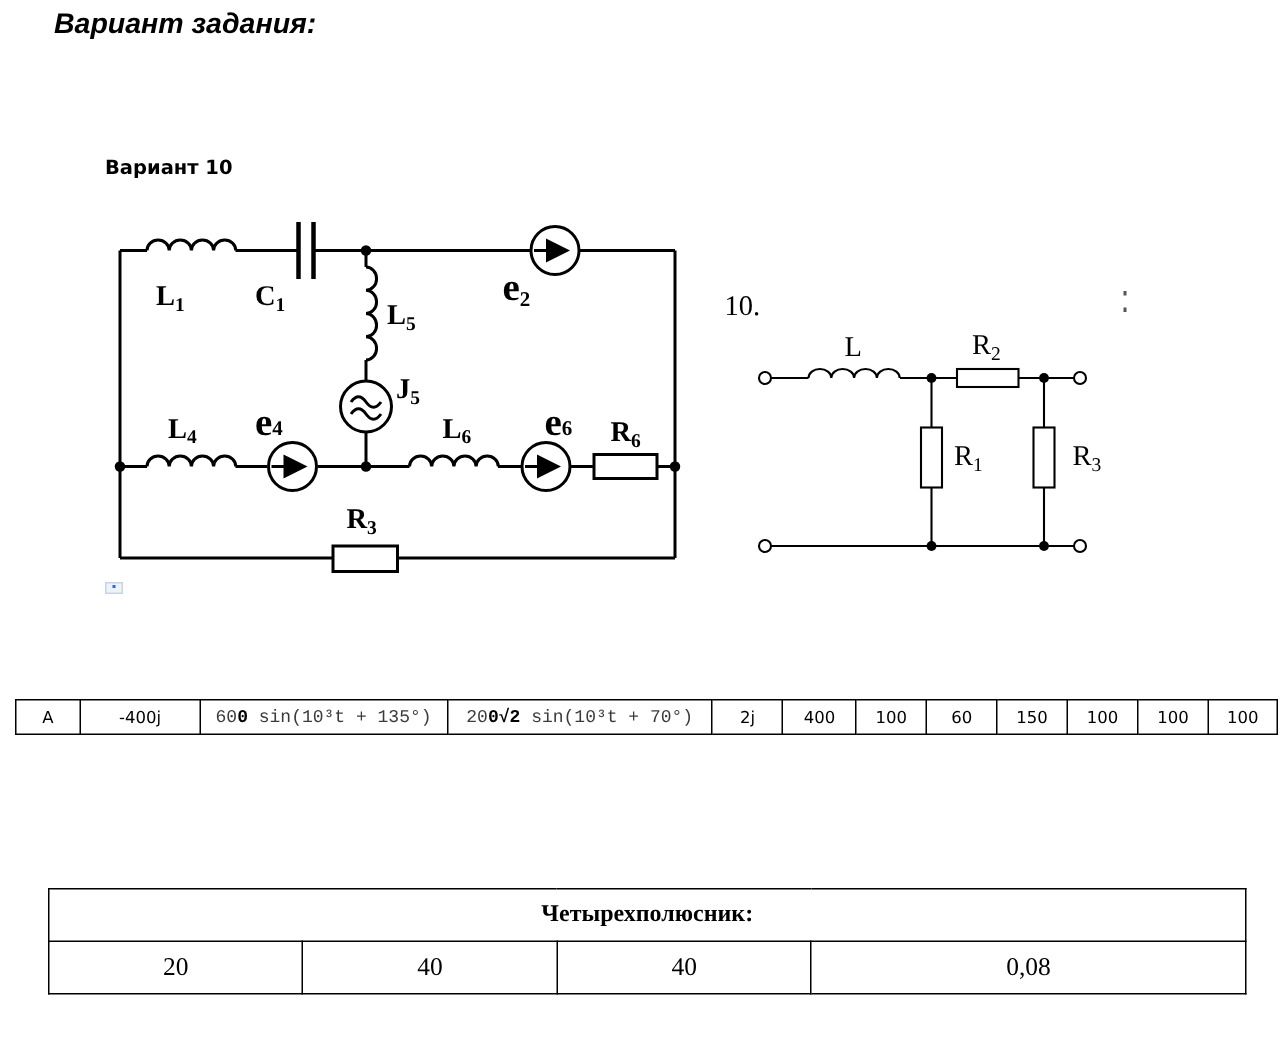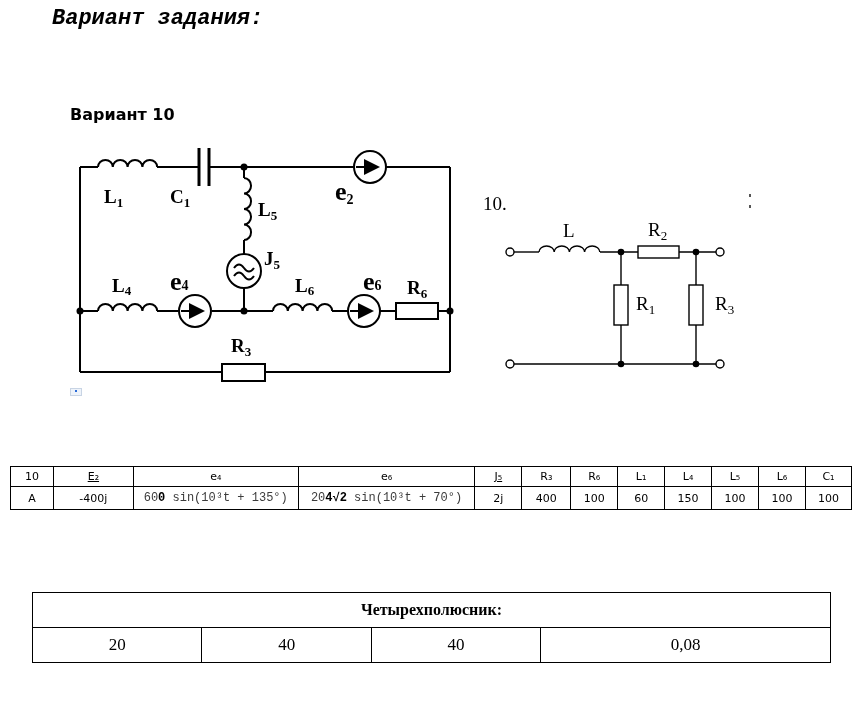--- a/index.html
+++ b/index.html
@@ -1,18 +1,18 @@
 <!DOCTYPE html>
 <html><head>
 <meta charset="utf-8">
 <style>
   html, body { margin:0; padding:0; background:#ffffff; }
   body { width:856px; height:706px; position:relative; overflow:hidden; font-family:"Liberation Sans", sans-serif; color:#000; }
-  .task-title { position:absolute; left:52px; top:6px; font-family:Liberation Mono, monospace; font-weight:bold; font-style:italic; font-size:22px; }
-  .variant-label { position:absolute; left:70px; top:105px; font-family:"DejaVu Sans", sans-serif; font-weight:bold; font-size:16px; }
+  .task-title { position:absolute; left:36px; top:6px; font-family:Liberation Sans, sans-serif; font-weight:bold; font-style:italic; font-size:19px; }
+  .variant-label { position:absolute; left:70px; top:105px; font-family:"DejaVu Sans", sans-serif; font-weight:bold; font-size:13px; }
   svg.circ { position:absolute; left:0; top:0; }
   .lbl { font-family:"Liberation Serif", serif; font-weight:bold; fill:#000; }
   .lbl2 { font-family:"Liberation Serif", serif; fill:#000; }
   .anchor { position:absolute; left:70px; top:388px; width:10px; height:6px; border:1px solid #c8d4e4; background:#eef3fa; }
   .anchor::after { content:""; position:absolute; left:4px; top:1px; width:2px; height:2px; background:#2a6bd8; }
 
   table.params { position:absolute; left:10px; top:466px; width:842px; border-collapse:collapse; font-family:"DejaVu Sans", sans-serif; font-size:11px; }
   table.params td { border:1px solid #000; text-align:center; padding:0; height:19px; }
   table.params tr.vals td { height:22px; }
   .formula { font-family:Liberation Mono, monospace; font-size:12px; color:#3b3b3b; }
@@ -158,39 +158,25 @@
       <col style="width:47px">
       <col style="width:49px">
       <col style="width:47px">
       <col style="width:47px">
       <col style="width:47px">
       <col style="width:47px">
       <col style="width:47px">
       <col style="width:46px">
   </colgroup>
   <tbody>
-      <tr>
-    <td>10</td>
-    <td class="u">E₂</td>
-    <td>e₄</td>
-    <td>e₆</td>
-    <td class="u">J₅</td>
-    <td>R₃</td>
-    <td>R₆</td>
-    <td>L₁</td>
-    <td>L₄</td>
-    <td>L₅</td>
-    <td>L₆</td>
-    <td>C₁</td>
-  </tr>
   <tr class="vals">
     <td>A</td>
     <td>-400j</td>
     <td class="formula"><span>60</span><b>0</b><span> sin(10³t + 135°)</span></td>
-    <td class="formula"><span>20</span><b>4√2</b><span> sin(10³t + 70°)</span></td>
+    <td class="formula"><span>20</span><b>0√2</b><span> sin(10³t + 70°)</span></td>
     <td>2j</td>
     <td>400</td>
     <td>100</td>
     <td>60</td>
     <td>150</td>
     <td>100</td>
     <td>100</td>
     <td>100</td>
   </tr>
 </tbody>

